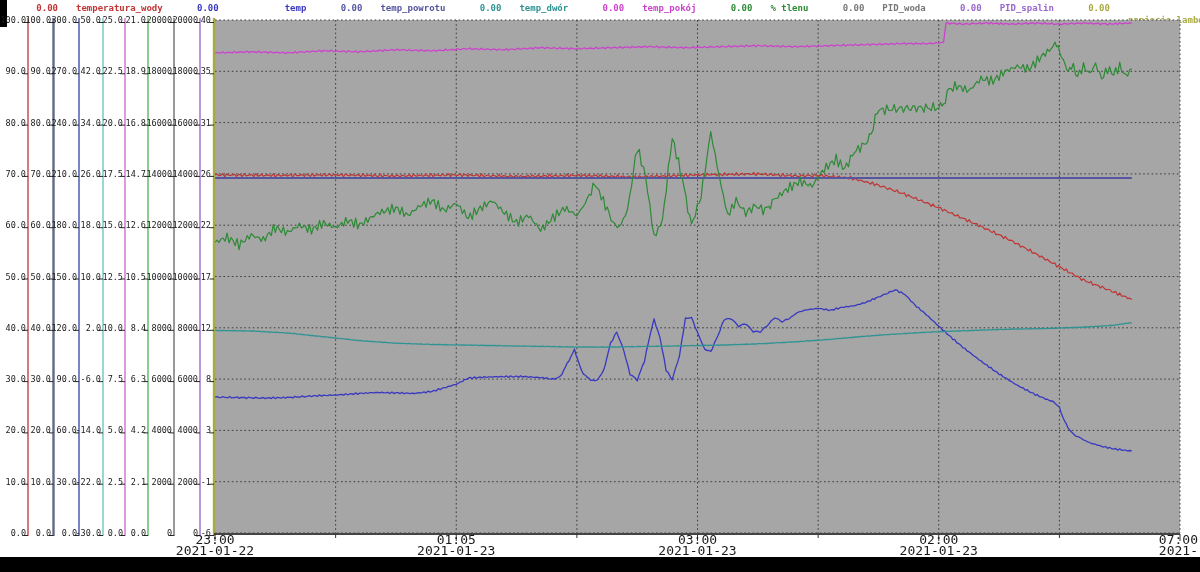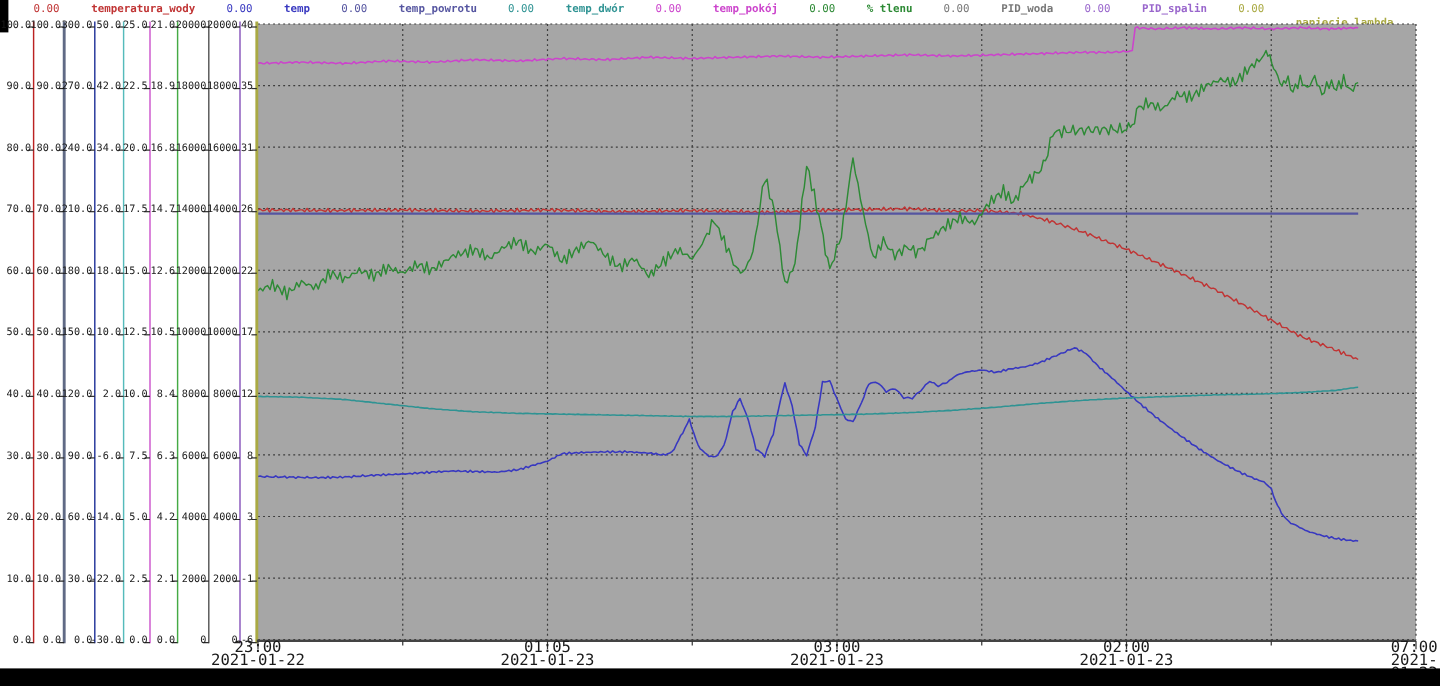--- a/index.html
+++ b/index.html
@@ -2,41 +2,41 @@
 <html><head>
 <meta charset="utf-8">
 <style>
   html,body{margin:0;padding:0;background:#fff;}
   #stage{position:relative;width:1200px;height:572px;background:#ffffff;overflow:hidden;
          font-family:"DejaVu Sans Mono","Liberation Mono",monospace;}
   #corner-mark{position:absolute;left:0;top:0;width:7px;height:27px;background:#000;}
   #legend-bar{position:absolute;left:28px;top:1px;height:13px;display:flex;align-items:center;
               white-space:nowrap;font-size:9px;}
   .legend-item{display:flex;align-items:center;}
-  .legend-value{display:inline-block;min-width:30px;text-align:left;margin-right:18px;}
+  .legend-value{display:inline-block;min-width:30px;text-align:right;margin-right:18px;font-weight:bold;}
   .legend-label{margin-right:26px;font-weight:bold;}
   #chart-svg{position:absolute;left:0;top:0;}
   #xaxis-labels{position:absolute;left:0;top:534px;width:1200px;height:22px;font-size:13px;color:#1a1a1a;}
   .xtick{position:absolute;text-align:center;line-height:11px;transform:translateX(-50%);}
   .xtick.last{transform:translateX(-100%);text-align:right;}
   #bottom-bar{position:absolute;left:0;top:557px;width:1200px;height:15px;background:#000;}
 </style>
 </head>
 <body>
 
 <div id="stage">
   <div id="corner-mark"></div>
   <div id="legend-bar">
       <span class="legend-item">
         <span class="legend-value" style="color: rgb(192, 52, 52);">0.00</span>
         <span class="legend-label" style="color: rgb(192, 52, 52);">temperatura_wody</span>
       </span>
       <span class="legend-item">
         <span class="legend-value" style="color: rgb(56, 56, 192);">0.00</span>
-        <span class="legend-label" style="color: rgb(56, 56, 192);">temp</span>
+        <span class="legend-label" style="color: rgb(56, 56, 192); margin-left: 48px;">temp</span>
       </span>
       <span class="legend-item">
         <span class="legend-value" style="color: rgb(85, 85, 160);">0.00</span>
         <span class="legend-label" style="color: rgb(85, 85, 160);">temp_powrotu</span>
       </span>
       <span class="legend-item">
         <span class="legend-value" style="color: rgb(47, 147, 147);">0.00</span>
         <span class="legend-label" style="color: rgb(47, 147, 147);">temp_dwór</span>
       </span>
       <span class="legend-item">

